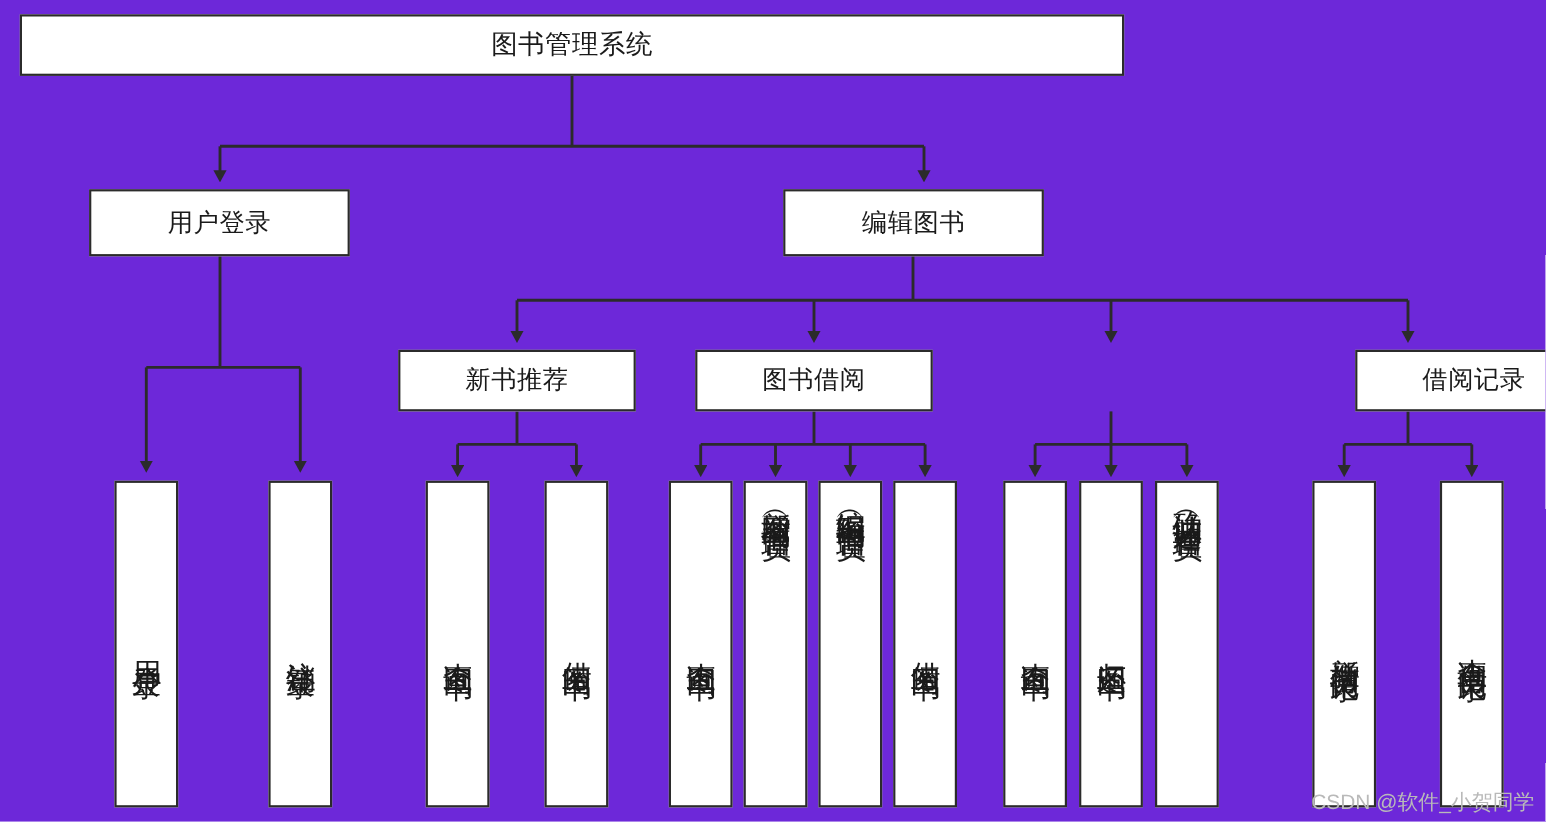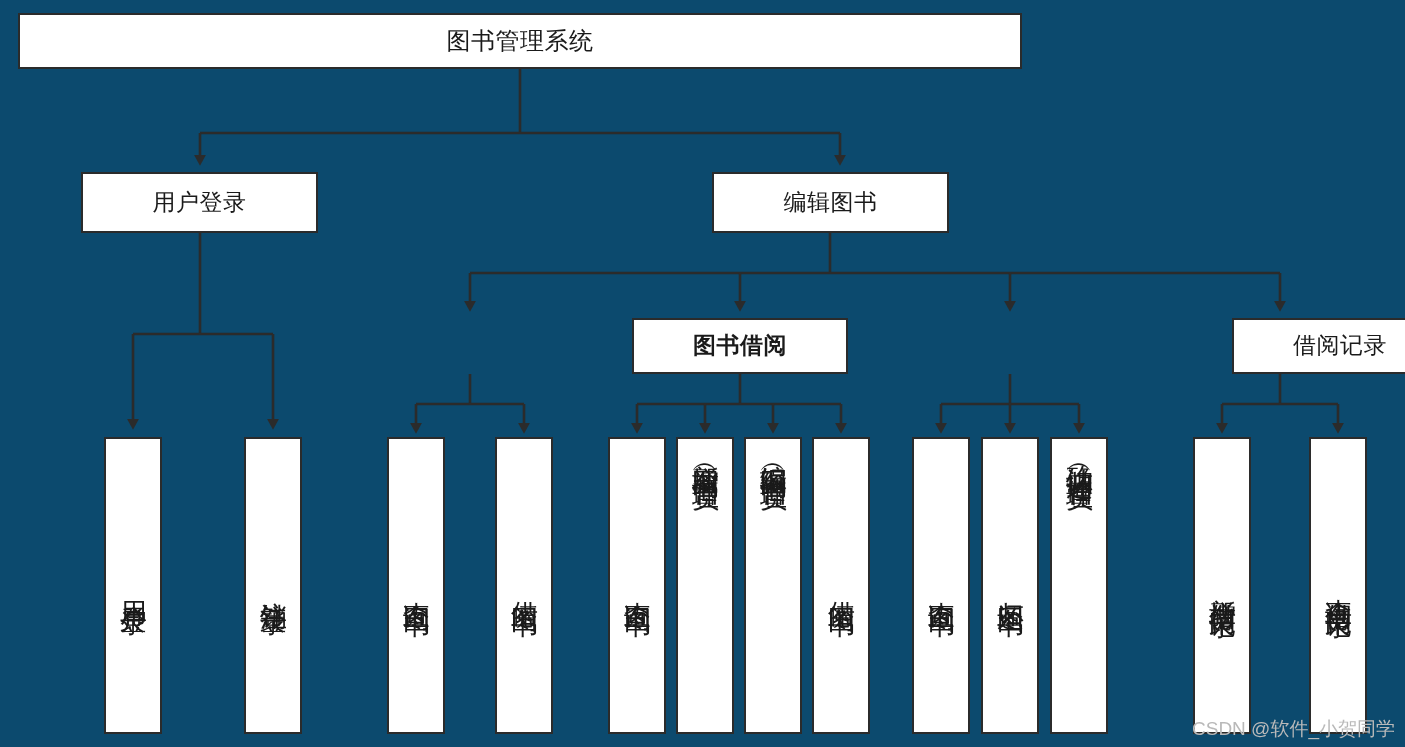--- a/index.html
+++ b/index.html
@@ -9,21 +9,21 @@
     background: #ffffff;
   }
   body {
     font-family: "Liberation Sans", "DejaVu Sans", sans-serif;
     -webkit-font-smoothing: antialiased;
   }
   #diagram-root {
     position: relative;
     width: 1405px;
     height: 747px;
-    background: #0c4a6e;
+    background: #6d28d9;
     overflow: hidden;
   }
   .edges-layer {
     position: absolute;
     left: 0;
     top: 0;
     width: 1405px;
     height: 747px;
     pointer-events: none;
   }
@@ -141,22 +141,25 @@
   </div>
 
   <div class="node horizontal" style="left:81px; top:172px; width:237px; height:61px;">
     <span class="node-label">用户登录</span>
   </div>
 
   <div class="node horizontal" style="left:712px; top:172px; width:237px; height:61px;">
     <span class="node-label">编辑图书</span>
   </div>
 
-
-  <div class="node horizontal" style="left:632px; top:318px; width:216px; height:56px;font-weight:bold;">
+  <div class="node horizontal" style="left:362px; top:318px; width:216px; height:56px;">
+    <span class="node-label">新书推荐</span>
+  </div>
+
+  <div class="node horizontal" style="left:632px; top:318px; width:216px; height:56px;">
     <span class="node-label">图书借阅</span>
   </div>
 
 
   <div class="node horizontal" style="left:1232px; top:318px; width:216px; height:56px;">
     <span class="node-label">借阅记录</span>
   </div>
 
   <div class="node vertical centered" style="left:104px; top:437px; width:58px; height:297px;">
     <span class="node-label">用户登录</span>

